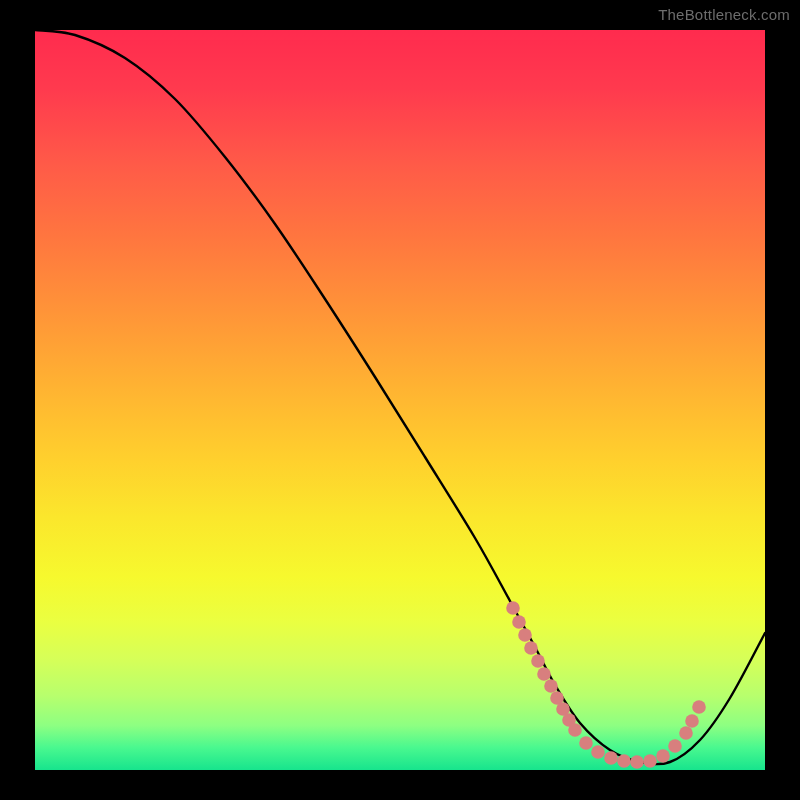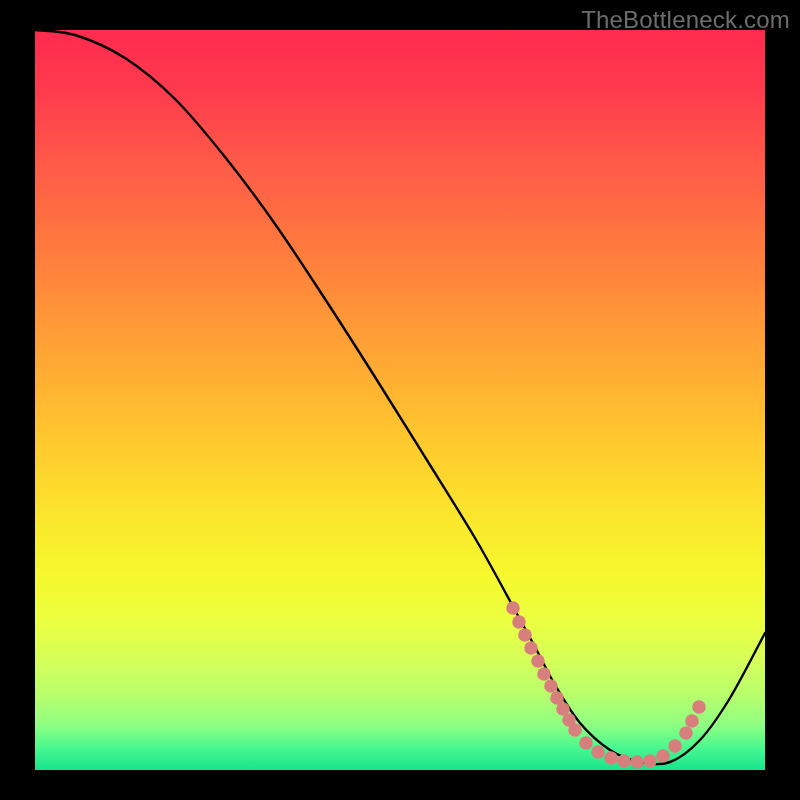--- a/index.html
+++ b/index.html
@@ -32,21 +32,21 @@
       #b7ff6d 90%,
       #8dff82 94%,
       #49f88f 97%,
       #17e48d 100%);
   }
   .watermark {
     position: absolute;
     top: 6px;
     right: 10px;
     color: #6d6d6d;
-    font-size: 24px;
+    font-size: 15px;
     font-weight: 500;
     letter-spacing: 0.2px;
   }
   .svg-overlay {
     position: absolute;
     left: 0;
     top: 0;
     width: 730px;
     height: 740px;
   }

